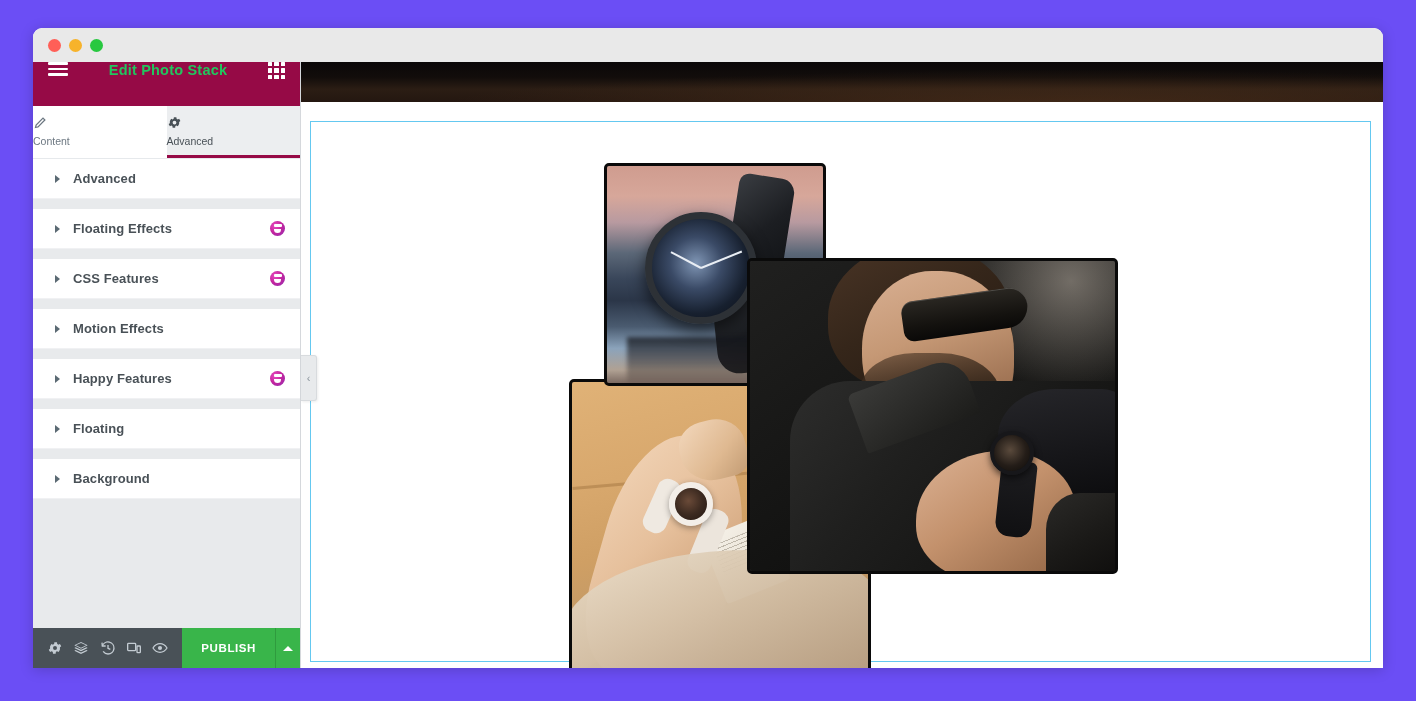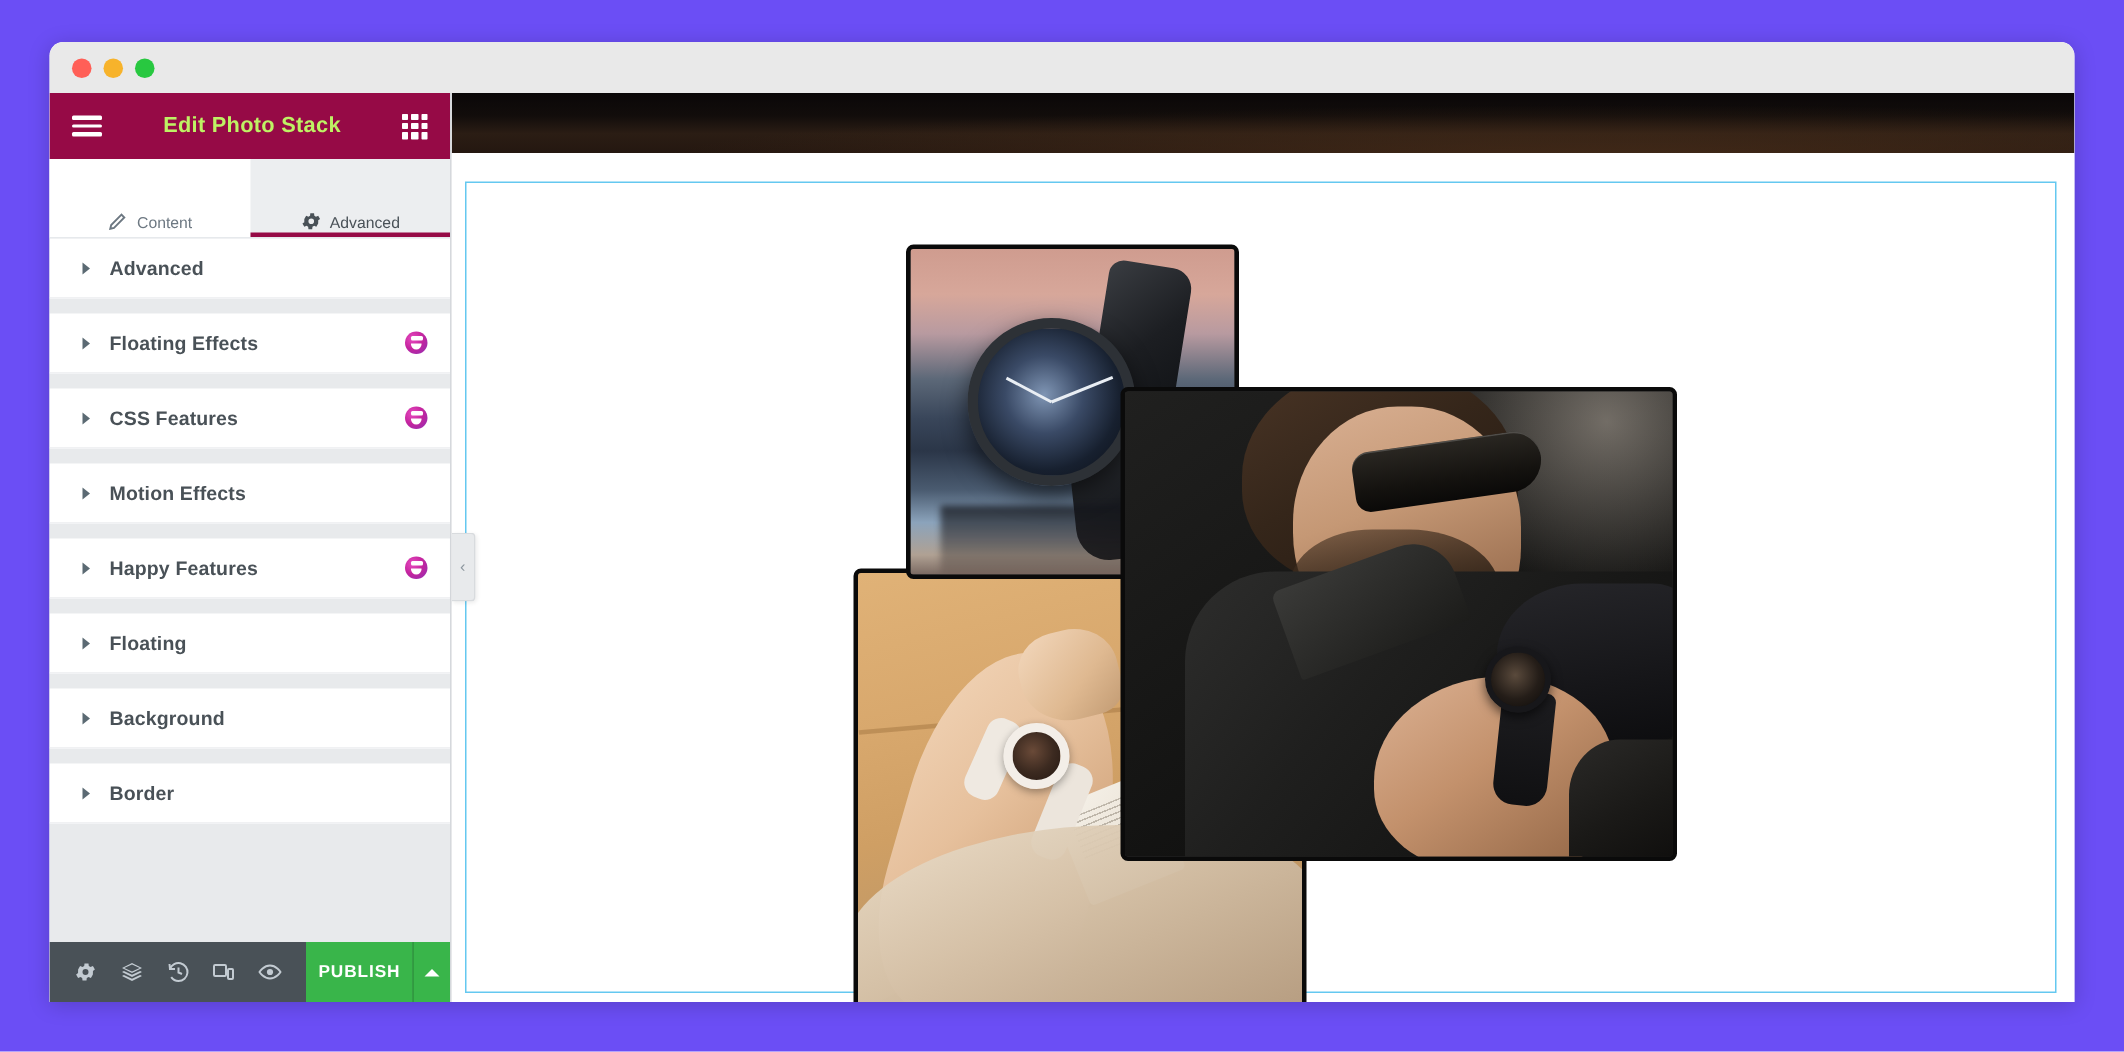--- a/index.html
+++ b/index.html
@@ -34,41 +34,41 @@
 
   
   #elementor-panel {
     width: 268px; flex: none; background: #f1f2f3;
     display: flex; flex-direction: column;
     position: relative; z-index: 5;
     border-right: 1px solid #d5d8dc;
   }
   #panel-header {
     height: 44px; background: #960a46;
-    display: flex; align-items: center; justify-content: space-between;
-    padding: 0 15px; color: #bef264; flex: none;
+    display: flex; justify-content: space-between;
+    padding: 0 15px; color: #22c55e; flex: none;
   }
   #panel-title {
     font-size: 14.5px; font-weight: 600; letter-spacing: .2px;
     flex: 1; text-align: center;
   }
   .hamburger { width: 20px; display: flex; flex-direction: column; gap: 3px; cursor: pointer; }
   .hamburger i { display: block; height: 2.5px; background: #fff; border-radius: 1px; }
   .grid-icon {
     width: 17px; height: 17px; display: grid;
     grid-template-columns: repeat(3, 1fr); grid-template-rows: repeat(3, 1fr);
     gap: 2px; cursor: pointer;
   }
   .grid-icon i { background: #fff; display: block; border-radius: .5px; }
 
   
   #panel-tabs { display: flex; background: #fff; flex: none; border-bottom: 1px solid #e6e9ec; }
   .tab {
-    flex: 1; height: 52px; display: flex; 
-    align-items: flex-end; justify-content: center; gap: 5px;
+    flex: 1; height: 52px; display: flex; flex-direction: column;
+    align-items: flex-start; justify-content: center; gap: 5px;
     color: #6d7882; font-size: 10.5px; cursor: pointer;
     border-bottom: 3px solid transparent; background: #fff;
   }
   .tab.active { background: #eceef0; color: #495157; border-bottom-color: #960a46; }
   .tab svg { width: 15px; height: 15px; display: block; }
 
   
   #panel-scroll { flex: 1; overflow: hidden; background: #e8eaec; }
   .section {
     background: #fff; height: 40px; display: flex; align-items: center;
@@ -102,21 +102,21 @@
     display: flex; align-items: center; padding: 0 0 0 10px; gap: 2px;
   }
   .foot-btn {
     width: 29px; height: 40px; display: flex; align-items: center;
     justify-content: center; cursor: pointer; color: #c3cbd2;
   }
   .foot-btn svg { width: 16px; height: 16px; display: block; }
   #publish-wrap { display: flex; margin-left: 8px; height: 40px; }
   #publish-btn {
     background: #39b54a; color: #fff; font-size: 11.5px; font-weight: 700;
-    letter-spacing: .6px; padding: 0 8px; display: flex; align-items: center;
+    letter-spacing: .6px; padding: 0 19px; display: flex; align-items: center;
     border: none; cursor: pointer; font-family: inherit;
   }
   #publish-caret {
     background: #39b54a; width: 25px; display: flex; align-items: center;
     justify-content: center; cursor: pointer; border-left: 1px solid #2f9b3e;
   }
   #publish-caret i {
     width: 0; height: 0; border-bottom: 5px solid #fff;
     border-left: 5px solid transparent; border-right: 5px solid transparent;
   }
@@ -380,24 +380,20 @@
           <span class="sec-label">Happy Features</span>
           <span class="happy-icon"></span>
         </div>
         <div class="section">
           <span class="arrow"></span>
           <span class="sec-label">Floating</span>
         </div>
         <div class="section">
           <span class="arrow"></span>
           <span class="sec-label">Background</span>
-        </div>
-        <div class="section">
-          <span class="arrow"></span>
-          <span class="sec-label">Border</span>
         </div>
       </div>
 
       <div id="panel-footer">
         <div class="foot-btn">
           <svg viewBox="0 0 24 24" fill="#c3cbd2">
               <path d="M19.4 13a7.8 7.8 0 000-2l2-1.5-2-3.4-2.4 1a7.7 7.7 0 00-1.7-1l-.3-2.6h-4l-.3 2.6a7.7 7.7 0 00-1.7 1l-2.4-1-2 3.4L4.6 11a7.8 7.8 0 000 2l-2 1.5 2 3.4 2.4-1a7.7 7.7 0 001.7 1l.3 2.6h4l.3-2.6a7.7 7.7 0 001.7-1l2.4 1 2-3.4zM12 15a3 3 0 110-6 3 3 0 010 6z"></path>
             </svg>
         </div>
         <div class="foot-btn">

